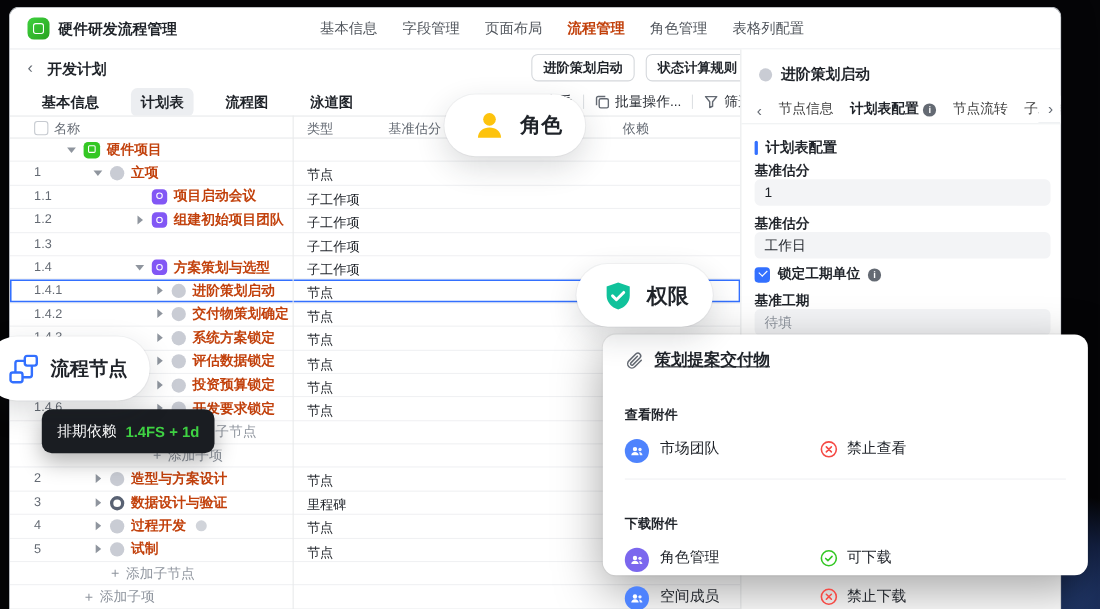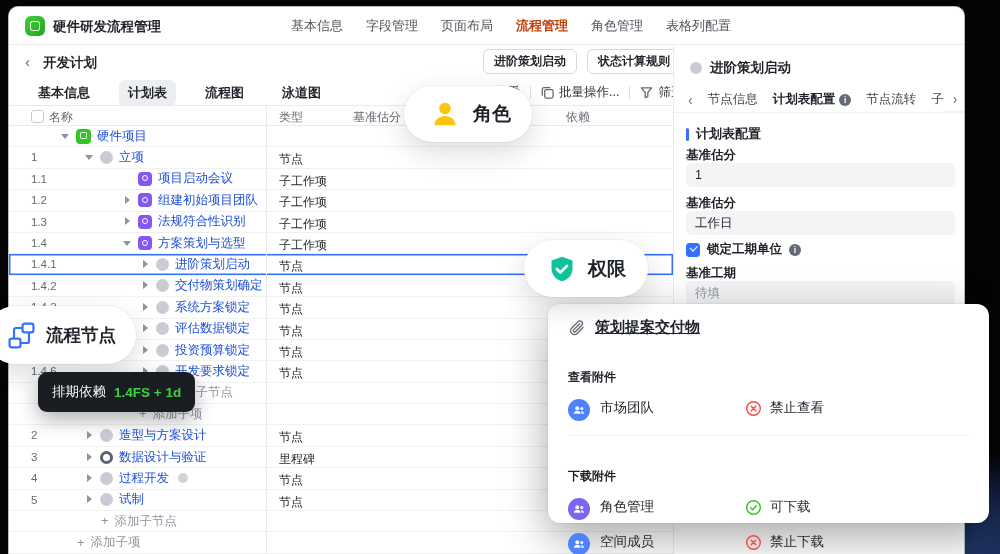--- a/index.html
+++ b/index.html
@@ -70,21 +70,21 @@
   #tbody { position:absolute; left:0; top:21px; width:100%; }
   .t-row { position:relative; height:21.4px; border-bottom:1px solid #f0f1f3; }
   .t-row.selected { box-shadow:inset 0 0 0 1.5px #3370ff; }
   .t-num { position:absolute; left:22px; top:4px; font-size:11.5px; color:#646a73; }
   .t-type { position:absolute; left:270px; top:4px; font-size:12px; color:#1f2329; }
   .name-cell { position:absolute; top:0; bottom:0; display:flex; align-items:center; gap:6px; }
   .lvl0 .name-cell { left:52px; } .lvl1 .name-cell { left:76px; }
   .lvl2 .name-cell { left:114px; } .lvl3 .name-cell { left:132px; }
   .add-row.lvl0 .name-cell { left:68px; } .add-row.lvl1 .name-cell { left:92px; }
   .add-row.lvl2 .name-cell { left:130px; } .add-row.lvl3 .name-cell { left:148px; }
-  .t-name { font-size:12.5px; color:#1d4ed8; font-weight:400; white-space:nowrap; }
+  .t-name { font-size:12.5px; color:#c2410c; font-weight:700; white-space:nowrap; }
   .add-row .t-name { color:#8f959e; font-weight:400; }
   .add-plus { color:#8f959e; font-size:13px; line-height:10px; }
   .arrow { width:9px; height:9px; position:relative; flex:0 0 9px; }
   .arrow::before { content:''; position:absolute; left:0; top:2px; }
   .arrow.a-down::before { border-left:4.5px solid transparent; border-right:4.5px solid transparent; border-top:5.5px solid #8f959e; }
   .arrow.a-right::before { border-top:4.5px solid transparent; border-bottom:4.5px solid transparent; border-left:5.5px solid #8f959e; top:0; left:2px;}
   .arrow.a-none::before { display:none; }
   .ticon { flex:0 0 auto; }
   .ticon.project { width:15px; height:15px; border-radius:4px; background:#34c724; position:relative; }
   .ticon.project::after { content:''; position:absolute; left:3.5px; top:3.5px; width:5px; height:5px; border:1.5px solid #fff; border-radius:1.5px; }
@@ -252,25 +252,20 @@
     <span class="name-cell">
       <span class="arrow a-right"></span>
       <span class="ticon subitem"></span>
       <span class="t-name">组建初始项目团队</span>
     </span>
     <span class="t-type">子工作项</span>
   </div>
 
   <div class="t-row lvl2">
     <span class="t-num">1.3</span>
-    <span class="name-cell">
-      <span class="arrow a-right"></span>
-      <span class="ticon subitem"></span>
-      <span class="t-name">法规符合性识别</span>
-    </span>
     <span class="t-type">子工作项</span>
   </div>
 
   <div class="t-row lvl2">
     <span class="t-num">1.4</span>
     <span class="name-cell">
       <span class="arrow a-down"></span>
       <span class="ticon subitem"></span>
       <span class="t-name">方案策划与选型</span>
     </span>

